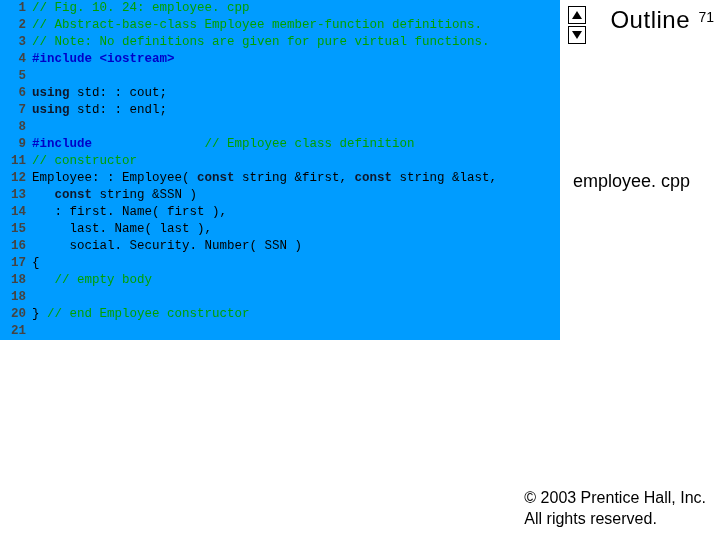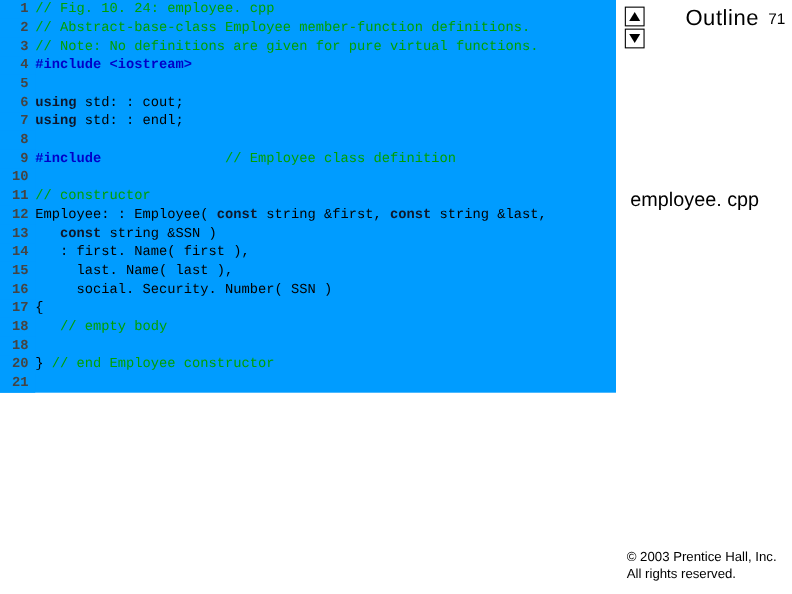--- a/index.html
+++ b/index.html
@@ -16,21 +16,21 @@
     position: absolute;
     top: 9px;
     right: 6px;
     font-size: 14px;
     color: #000;
   }
   .outline-title {
     position: absolute;
     top: 6px;
     right: 30px;
-    font-size: 20px;
+    font-size: 24px;
     color: #000;
     letter-spacing: 0.5px;
   }
   .nav-buttons {
     position: absolute;
     top: 6px;
     left: 568px;
     display: flex;
     flex-direction: column;
     gap: 2px;
@@ -63,21 +63,21 @@
     top: 170px;
     left: 573px;
     font-size: 18px;
     color: #000;
     line-height: 1.25;
   }
   .copyright {
     position: absolute;
     bottom: 10px;
     right: 14px;
-    font-size: 12px;
+    font-size: 16px;
     color: #000;
     text-align: left;
     line-height: 1.3;
   }
   
   .code-panel {
     position: absolute;
     top: 0;
     left: 0;
     width: 560px;
@@ -136,21 +136,20 @@
 <div class="code-panel" id="code-panel">
     <div class="code-row"><div class="ln">1</div><div class="code"><span class="cm">// Fig. 10. 24: employee. cpp</span></div></div>
     <div class="code-row"><div class="ln">2</div><div class="code"><span class="cm">// Abstract-base-class Employee member-function definitions.</span></div></div>
     <div class="code-row"><div class="ln">3</div><div class="code"><span class="cm">// Note: No definitions are given for pure virtual functions.</span></div></div>
     <div class="code-row"><div class="ln">4</div><div class="code"><span class="pp">#include</span><span class="tok"> </span><span class="pp">&lt;iostream&gt;</span></div></div>
     <div class="code-row"><div class="ln">5</div><div class="code"></div></div>
     <div class="code-row"><div class="ln">6</div><div class="code"><span class="kw">using</span><span class="tok"> std: : cout;</span></div></div>
     <div class="code-row"><div class="ln">7</div><div class="code"><span class="kw">using</span><span class="tok"> std: : endl;</span></div></div>
     <div class="code-row"><div class="ln">8</div><div class="code"></div></div>
     <div class="code-row"><div class="ln">9</div><div class="code"><span class="pp">#include</span><span class="tok">               </span><span class="cm">// Employee class definition</span></div></div>
-    <div class="code-row"><div class="ln">10</div><div class="code"></div></div>
     <div class="code-row"><div class="ln">11</div><div class="code"><span class="cm">// constructor</span></div></div>
     <div class="code-row"><div class="ln">12</div><div class="code"><span class="tok">Employee: : Employee( </span><span class="kw">const</span><span class="tok"> string &amp;first, </span><span class="kw">const</span><span class="tok"> string &amp;last,</span></div></div>
     <div class="code-row"><div class="ln">13</div><div class="code"><span class="tok">   </span><span class="kw">const</span><span class="tok"> string &amp;SSN )</span></div></div>
     <div class="code-row"><div class="ln">14</div><div class="code"><span class="tok">   : first. Name( first ),</span></div></div>
     <div class="code-row"><div class="ln">15</div><div class="code"><span class="tok">     last. Name( last ),</span></div></div>
     <div class="code-row"><div class="ln">16</div><div class="code"><span class="tok">     social. Security. Number( SSN )</span></div></div>
     <div class="code-row"><div class="ln">17</div><div class="code"><span class="tok">{</span></div></div>
     <div class="code-row"><div class="ln">18</div><div class="code"><span class="tok">   </span><span class="cm">// empty body</span></div></div>
     <div class="code-row"><div class="ln">18</div><div class="code"></div></div>
     <div class="code-row"><div class="ln">20</div><div class="code"><span class="tok">} </span><span class="cm">// end Employee constructor</span></div></div>

